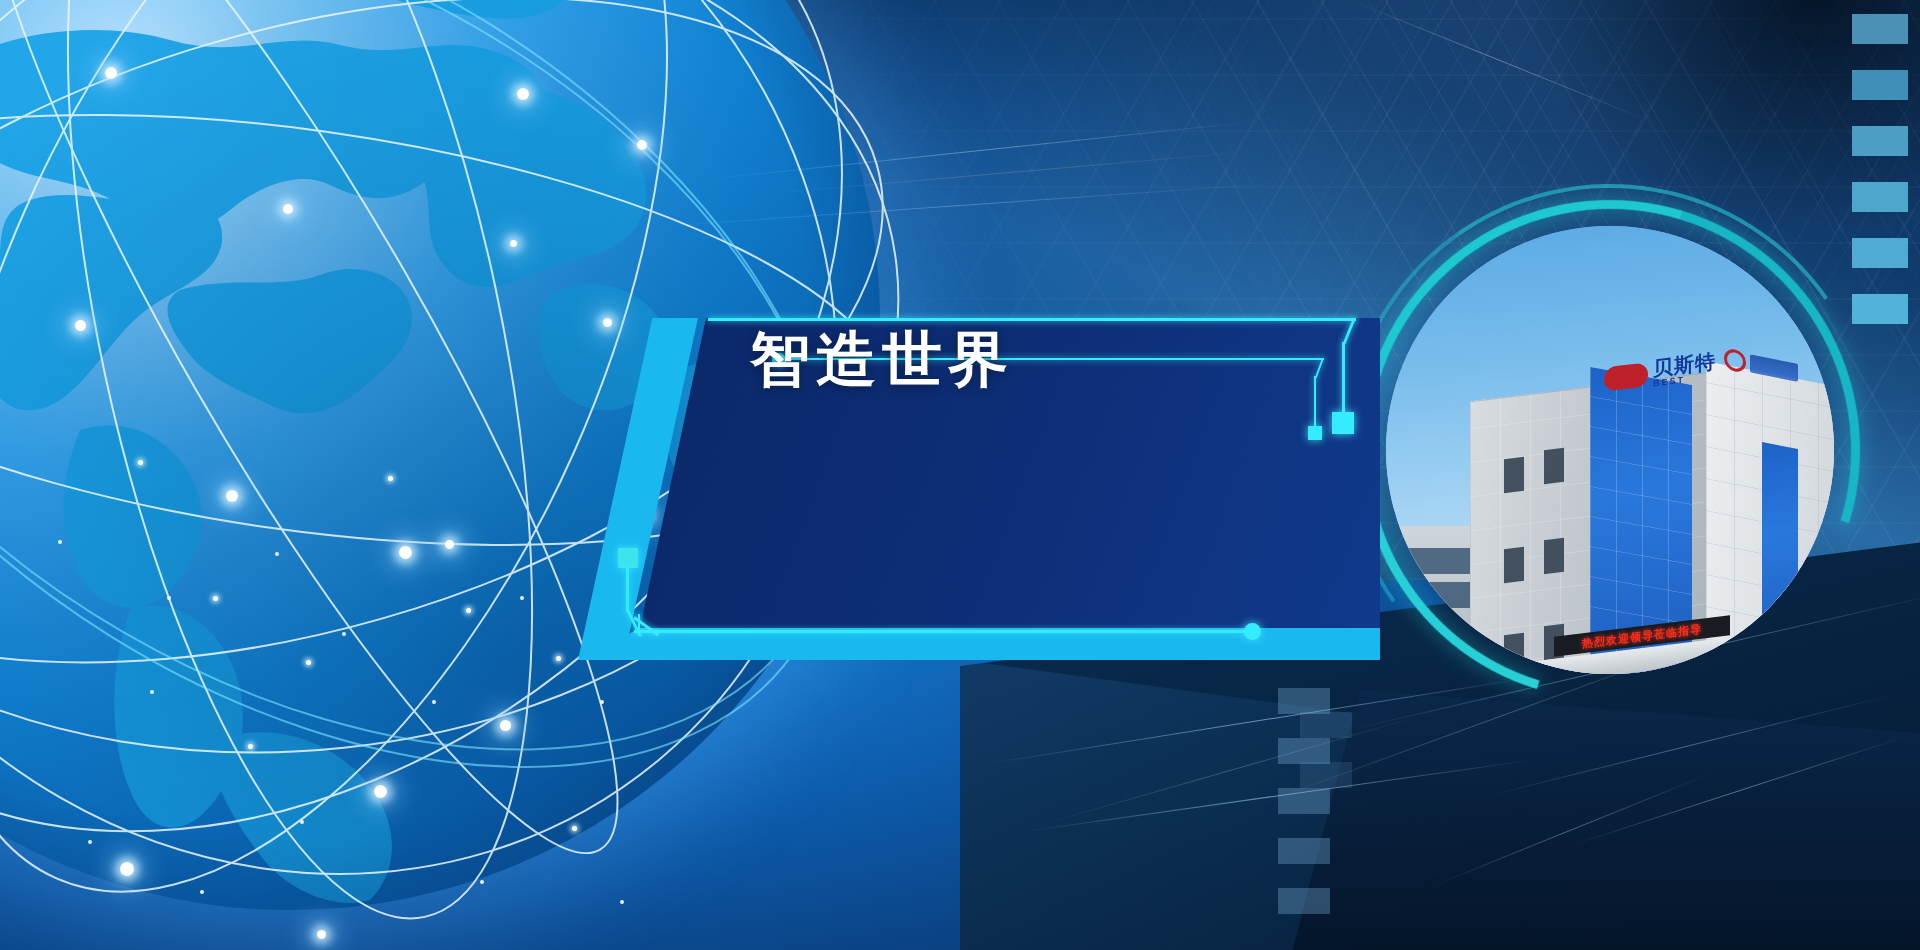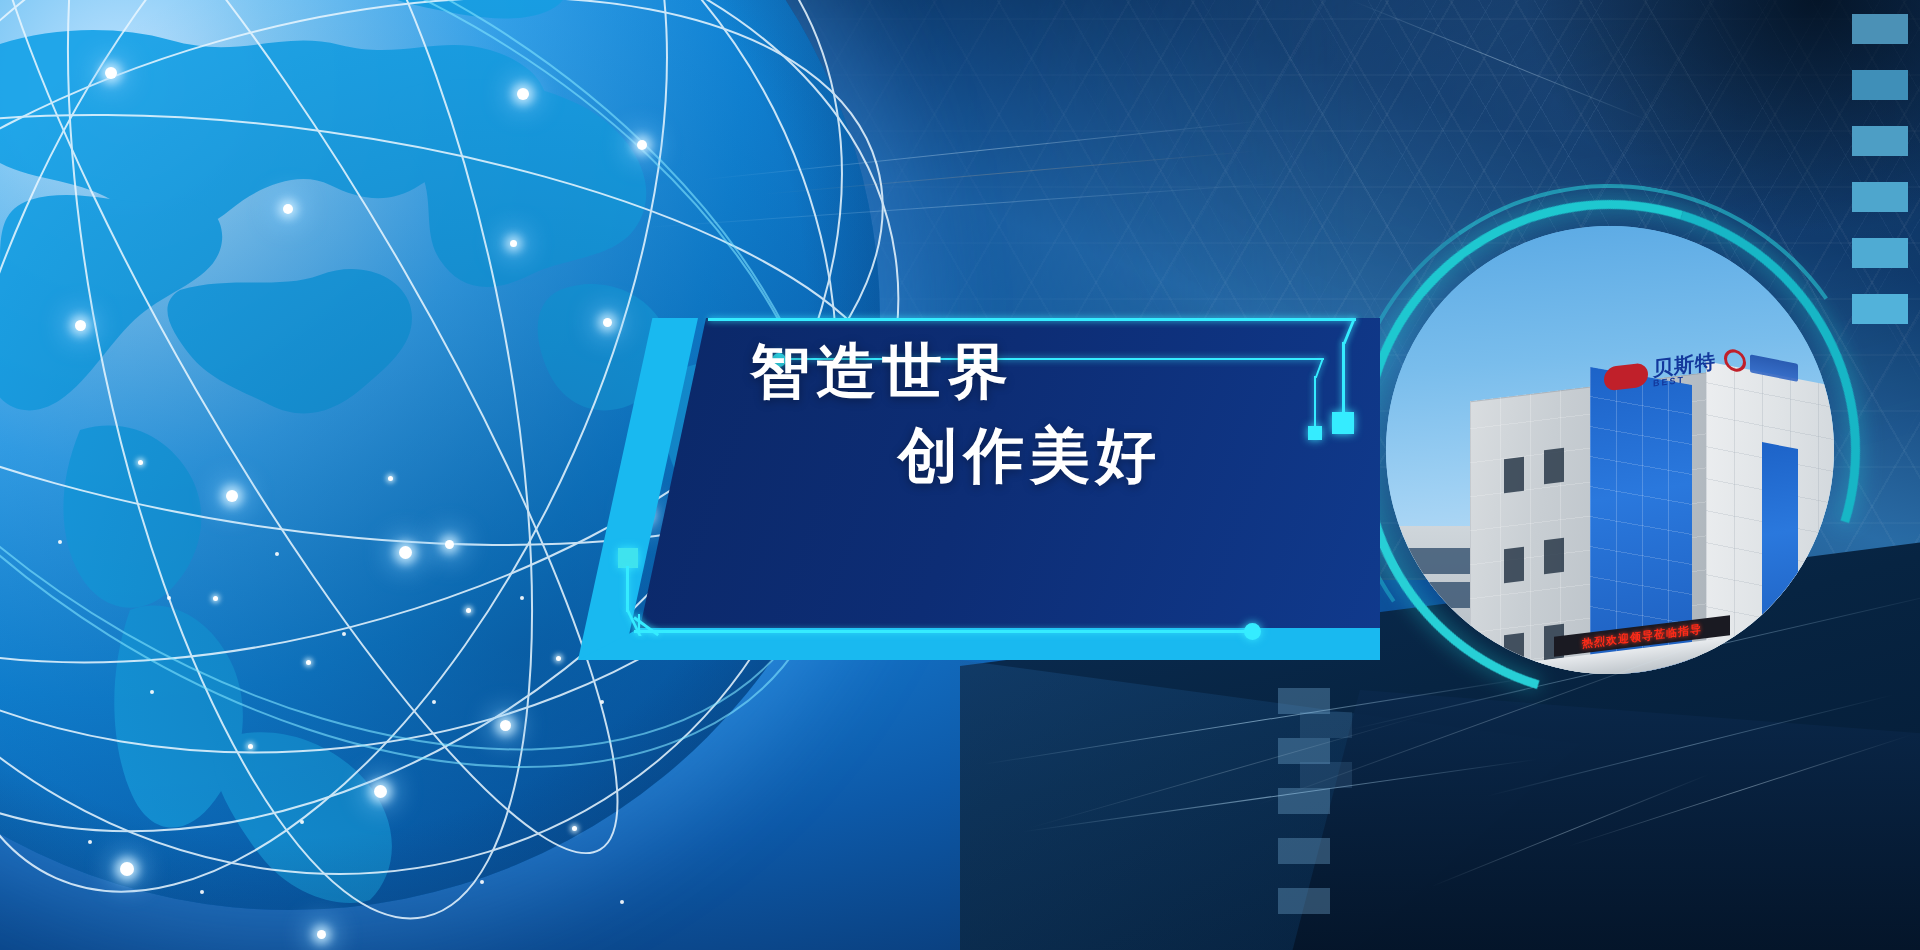--- a/index.html
+++ b/index.html
@@ -116,21 +116,21 @@
   .banner-body-grad{position:absolute;inset:0;
     background:linear-gradient(110deg,#0b2868 0%,#0d2d75 45%,#103a8d 100%);
     clip-path:polygon(66px 0,740px 0,740px 310px,0 310px);}
   .banner-bottomband{position:absolute;left:-62px;top:310px;width:802px;height:32px;background:#19b9f0;
     clip-path:polygon(62px 0,802px 0,802px 32px,0 32px);}
 
   .c-line{position:absolute;background:#35ecff;box-shadow:0 0 6px rgba(60,235,255,.9);}
   .c-dot{position:absolute;border-radius:50%;background:#35ecff;box-shadow:0 0 8px rgba(60,235,255,.9);}
   .c-sq{position:absolute;background:#35ecff;box-shadow:0 0 8px rgba(60,235,255,.9);}
 
-  .title-block{position:absolute;left:110px;top:24px;width:600px;}
+  .title-block{position:absolute;left:110px;top:12px;width:600px;}
   .title-1{color:#fff;font-size:60px;font-weight:bold;letter-spacing:6px;line-height:1;
     text-shadow:0 2px 10px rgba(0,0,0,.35);}
   .title-2{color:#fff;font-size:60px;font-weight:bold;letter-spacing:6px;line-height:1;
     margin-top:24px;margin-left:148px;text-shadow:0 2px 10px rgba(0,0,0,.35);}
   .subtitle{color:#ffffff;font-size:25px;font-weight:bold;letter-spacing:3px;margin-top:36px;margin-left:4px;}
 
   .beam{position:absolute;background:linear-gradient(90deg,rgba(255,255,255,0),rgba(190,230,255,.55),rgba(255,255,255,0));height:1px;}
 </style>
 </head>
 <body>
@@ -332,20 +332,19 @@
     <div class="c-sq" style="left:-22px;top:230px;width:20px;height:20px;background:#3fe3ee;"></div>
     <div class="c-line" style="left:-14px;top:248px;width:3px;height:46px;"></div>
     <div class="c-line" style="left:-14px;top:292px;width:3px;height:26px;transform:skewX(26deg);transform-origin:top;"></div>
     <div class="c-line" style="left:-2px;top:296px;width:2px;height:18px;"></div>
     <div class="c-line" style="left:-6px;top:312px;width:620px;height:3px;"></div>
     <div class="c-line" style="left:-6px;top:298px;width:30px;height:3px;transform:rotate(36deg);transform-origin:left;"></div>
     <div class="c-dot" style="left:604px;top:305px;width:17px;height:17px;"></div>
 
     <div class="title-block">
       <div class="title-1">智造世界</div>
-      <div class="title-2">创作美好</div>
     </div>
   </div>
 
   <div class="streak" style="left:1240px;top:716px;width:520px;transform:rotate(-20deg);opacity:.35;"></div>
   <div class="streak" style="left:1020px;top:770px;width:420px;transform:rotate(-16deg);opacity:.3;"></div>
 
 </div>
 
 </body></html>

